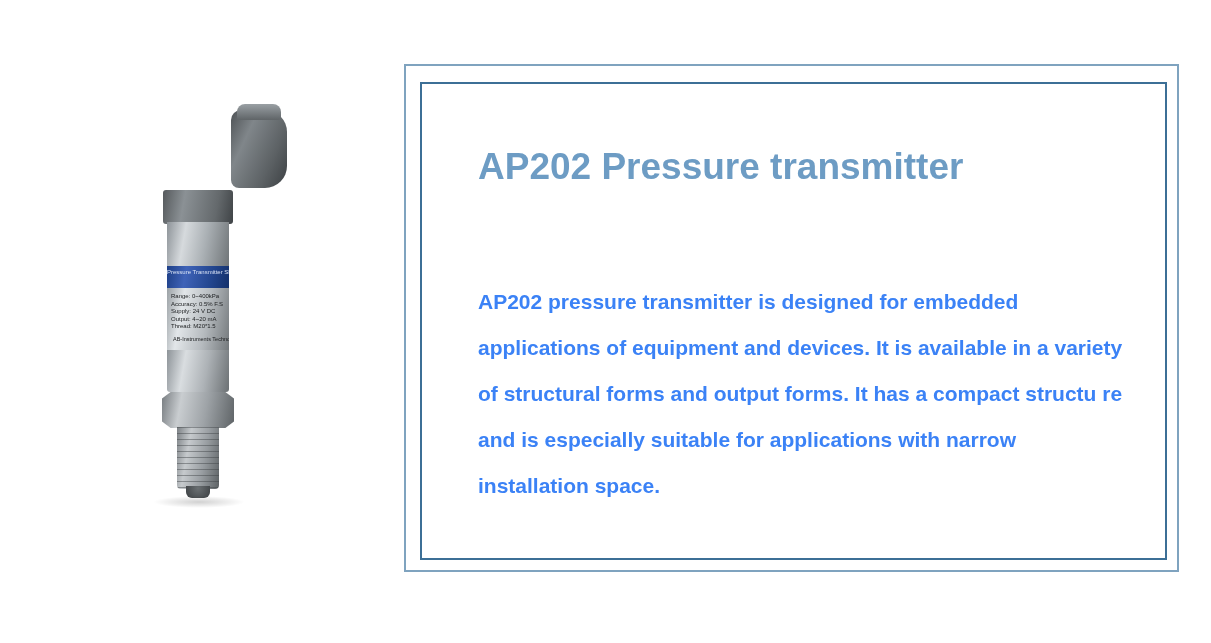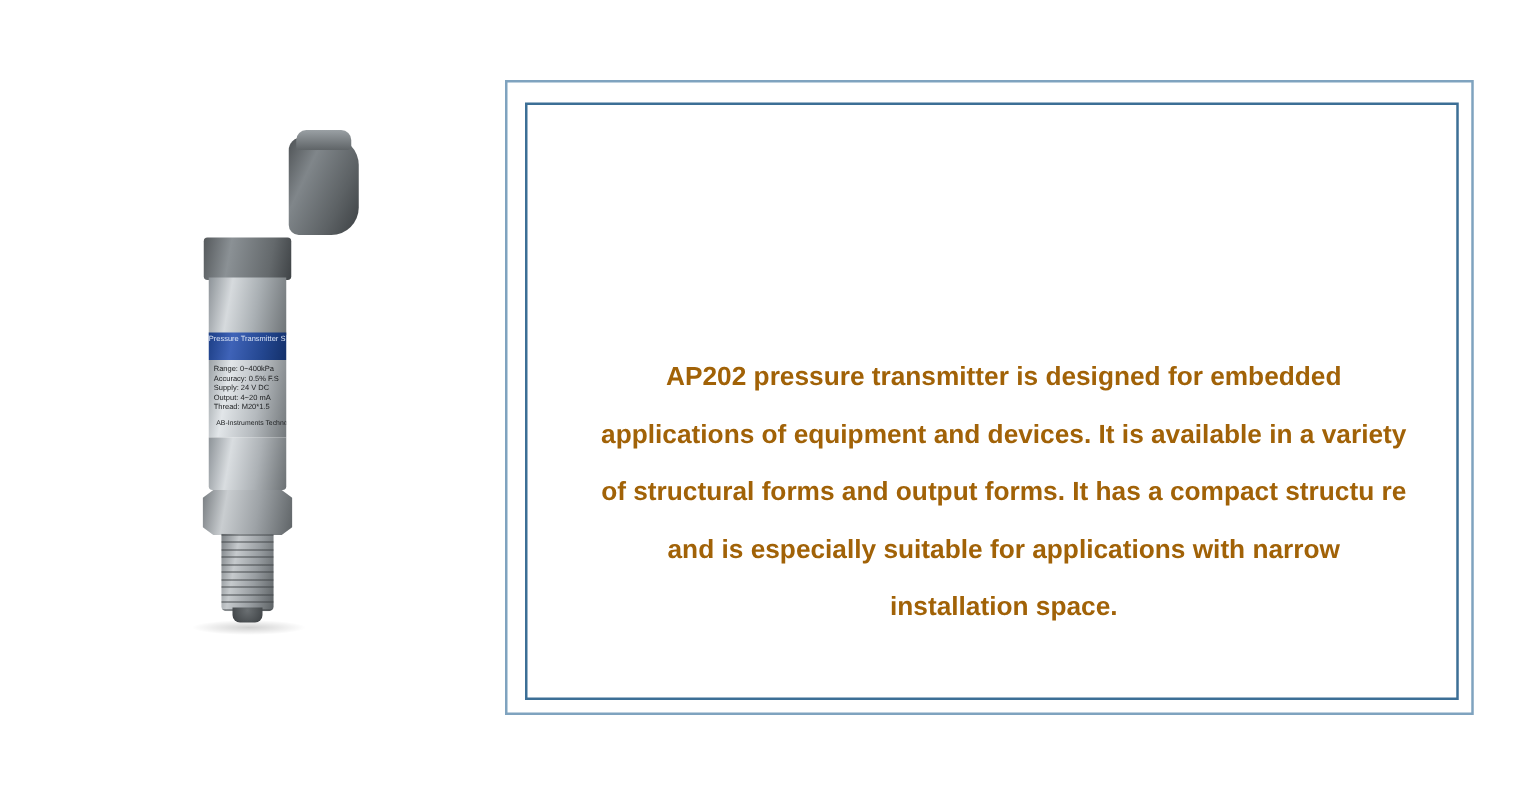--- a/index.html
+++ b/index.html
@@ -241,23 +241,22 @@
     white-space: nowrap;
   }
   .card-body {
     position: absolute;
     left: 56px;
     top: 195px;
     width: 650px;
     font-size: 21px;
     font-weight: bold;
     line-height: 46px;
-    color: #a16207;
-    font-family: "Liberation Sans", sans-serif;
-    text-align: center;
+    color: #3b82f6;
+    font-family: "Liberation Sans", sans-serif;
   }
 </style>
 </head>
 <body>
 
 <div class="page">
 
   <div class="product-figure">
     <div class="device">
       <div class="conn-plug"></div>
@@ -278,17 +277,18 @@
       <div class="body-lower"></div>
       <div class="hex-nut"></div>
       <div class="thread"></div>
       <div class="thread-tip"></div>
       <div class="shadow"></div>
     </div>
   </div>
 
   <div class="card-outer">
     <div class="card-inner">
+      <div class="card-title">AP202 Pressure transmitter</div>
       <div class="card-body">AP202 pressure transmitter is designed for embedded applications of equipment and devices. It is available in a variety of structural forms and output forms. It has a compact structu re and is especially suitable for applications with narrow installation space.</div>
     </div>
   </div>
 
 </div>
 
 </body></html>

